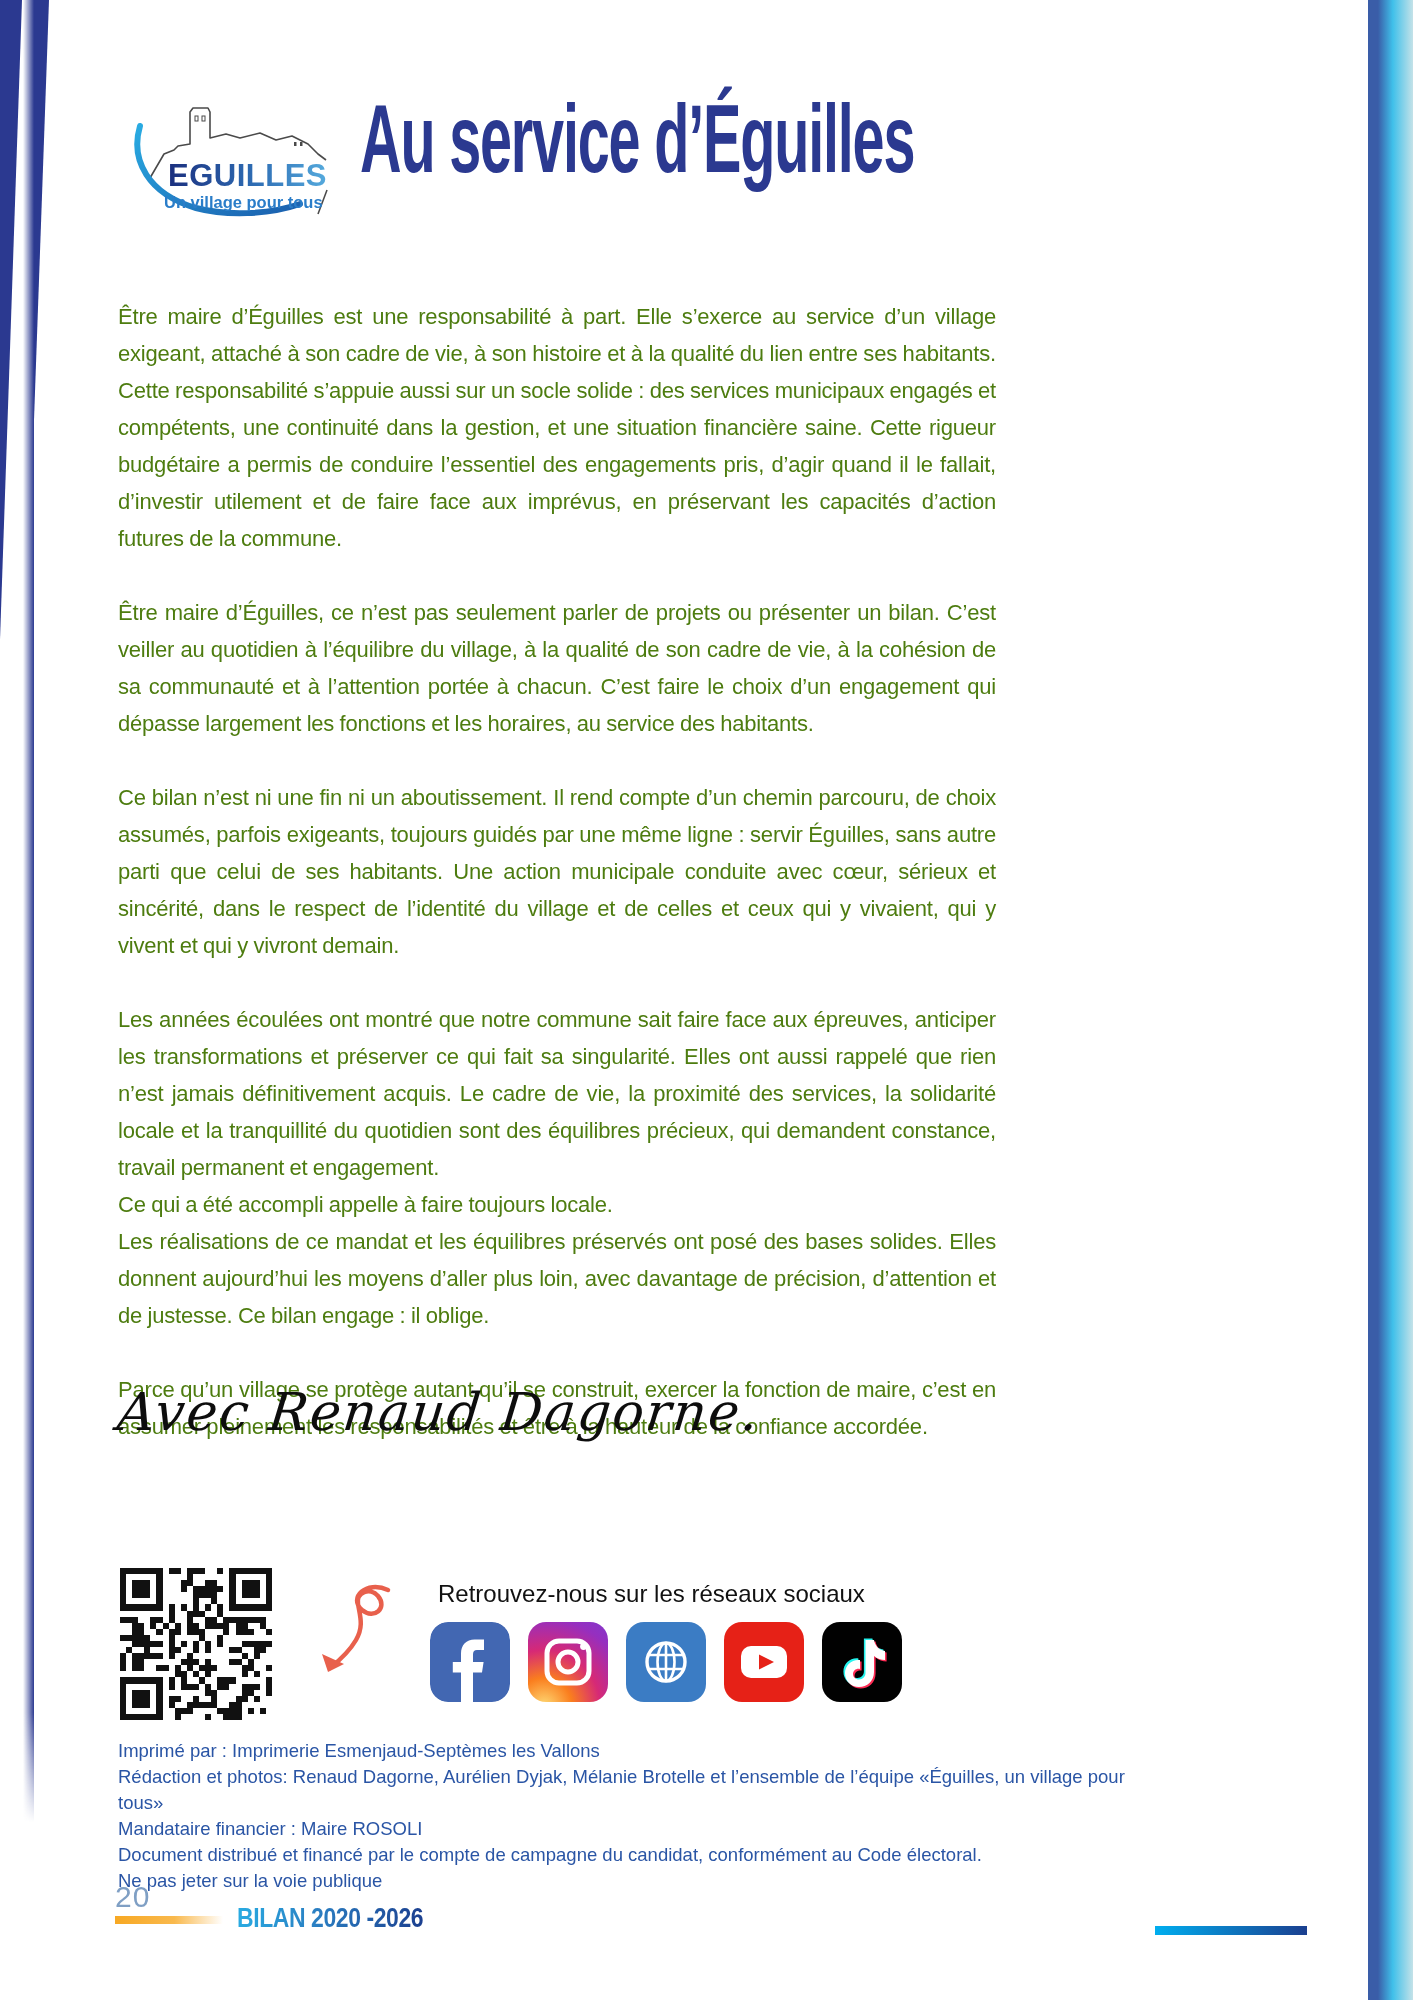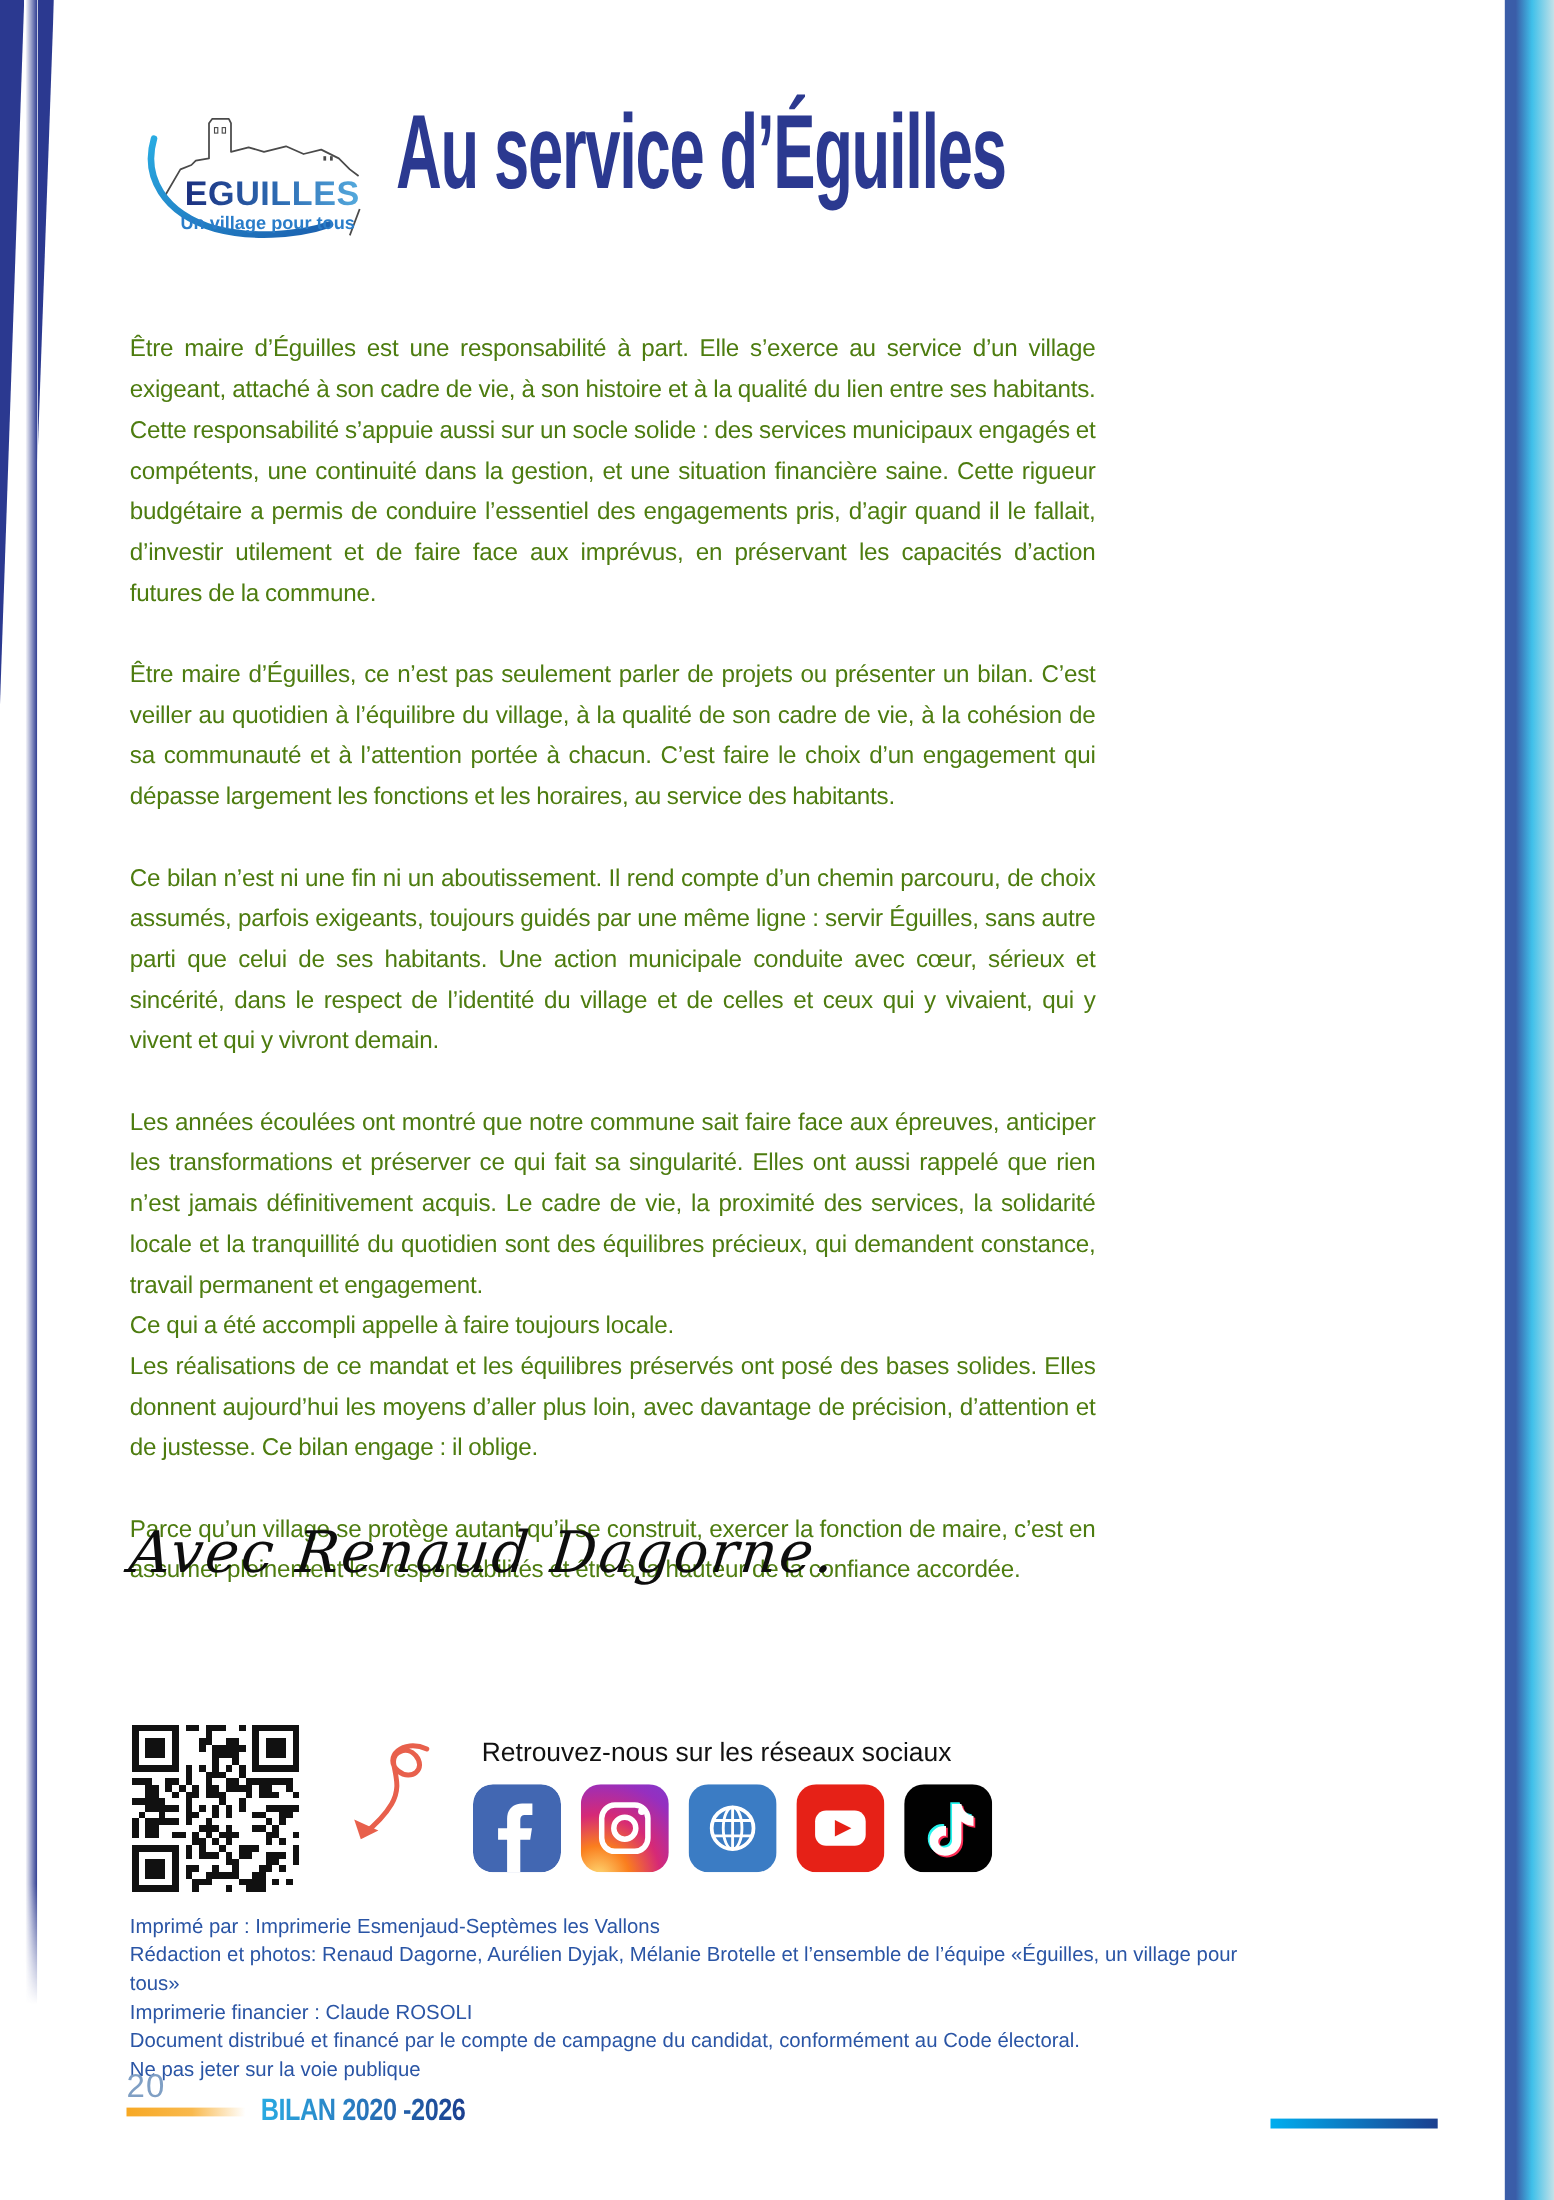--- a/index.html
+++ b/index.html
@@ -385,21 +385,21 @@
         <path transform="translate(-1.6,-1.6)" fill="#25f4ee" d="M52,18 c1,6 5,10 11,11 v9 c-4,0 -8,-1.5 -11,-4 v16 c0,9 -7,15 -15,15 c-8,0 -14,-6 -14,-14 c0,-8 7,-14 15,-13 v9 c-3.5,-1 -7,1.5 -7,5 c0,3 2.5,5.5 6,5.5 c4,0 6.5,-3 6.5,-6.5 V18 Z"></path>
         <path transform="translate(1.6,1.6)" fill="#fe2c55" d="M52,18 c1,6 5,10 11,11 v9 c-4,0 -8,-1.5 -11,-4 v16 c0,9 -7,15 -15,15 c-8,0 -14,-6 -14,-14 c0,-8 7,-14 15,-13 v9 c-3.5,-1 -7,1.5 -7,5 c0,3 2.5,5.5 6,5.5 c4,0 6.5,-3 6.5,-6.5 V18 Z"></path>
         <path fill="#ffffff" d="M52,18 c1,6 5,10 11,11 v9 c-4,0 -8,-1.5 -11,-4 v16 c0,9 -7,15 -15,15 c-8,0 -14,-6 -14,-14 c0,-8 7,-14 15,-13 v9 c-3.5,-1 -7,1.5 -7,5 c0,3 2.5,5.5 6,5.5 c4,0 6.5,-3 6.5,-6.5 V18 Z"></path>
       </g>
     </svg>
   </div>
 
   <div class="footer">
     <div>Imprimé par : Imprimerie Esmenjaud-Septèmes les Vallons</div>
     <div>Rédaction et photos: Renaud Dagorne, Aurélien Dyjak, Mélanie Brotelle et l’ensemble de l’équipe «Éguilles, un village pour tous»</div>
-    <div>Imprimerie financier : Claude ROSOLI</div>
+    <div>Mandataire financier : Maire ROSOLI</div>
     <div>Document distribué et financé par le compte de campagne du candidat, conformément au Code électoral.</div>
     <div>Ne pas jeter sur la voie publique</div>
   </div>
 
   <div class="page-number">20</div>
   <div class="orange-bar"></div>
   <div class="edition">BILAN 2020 -2026</div>
 
 </div>
 

